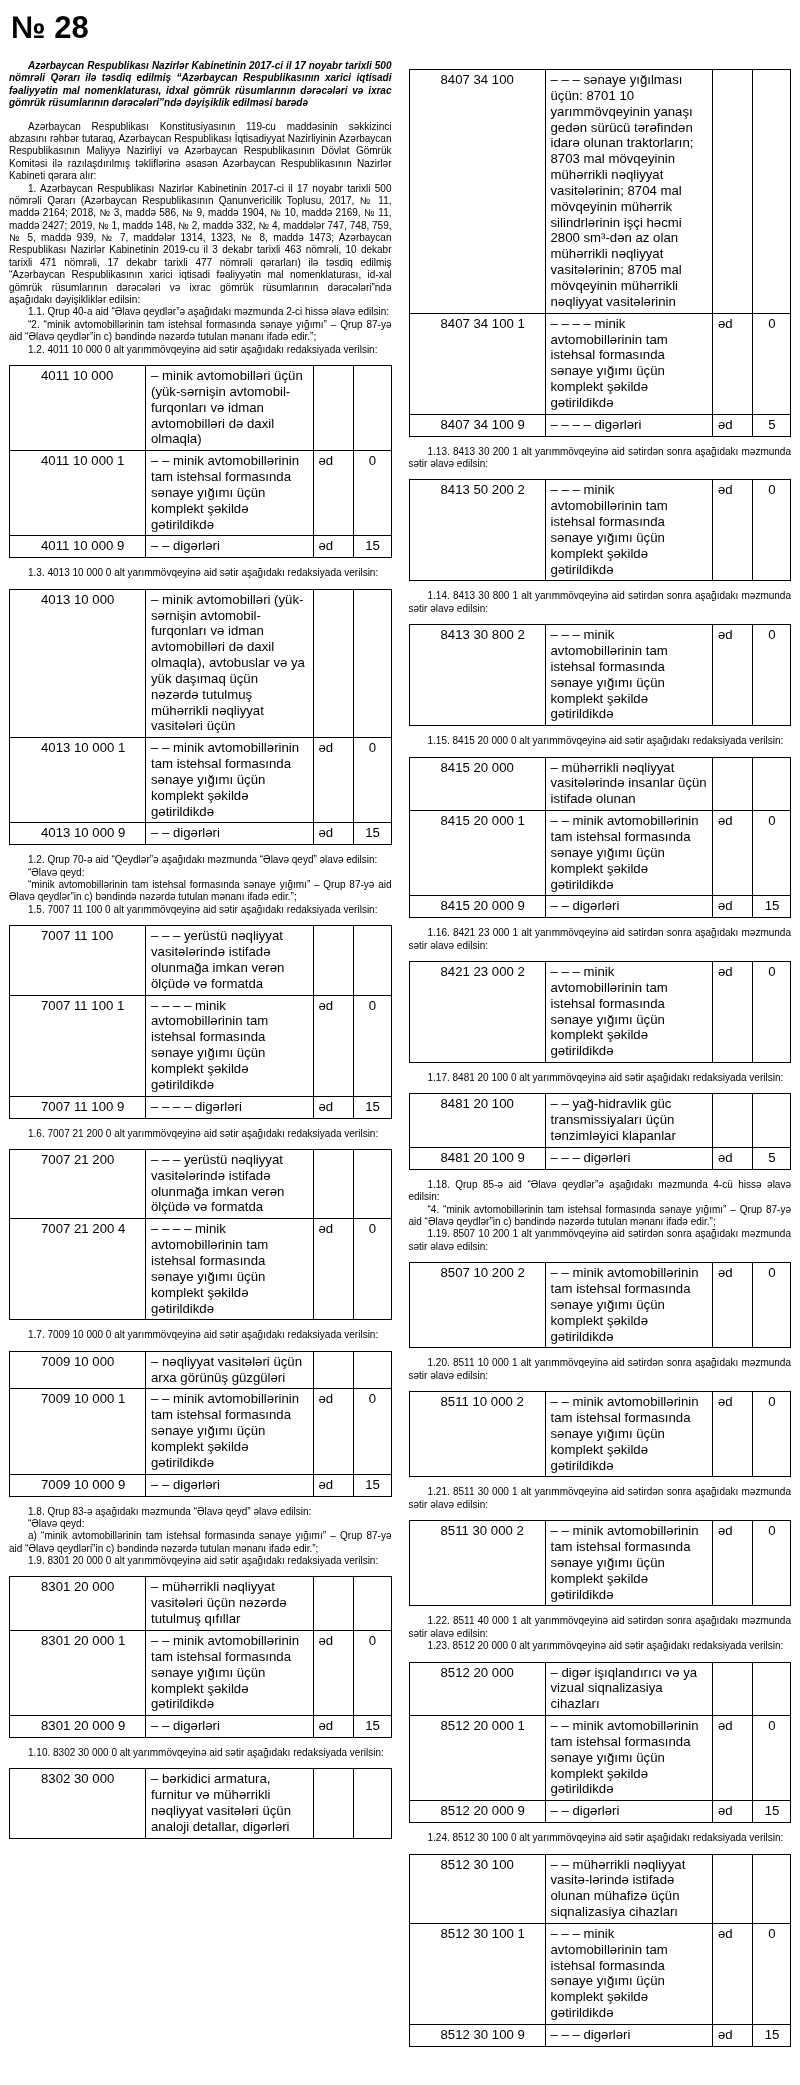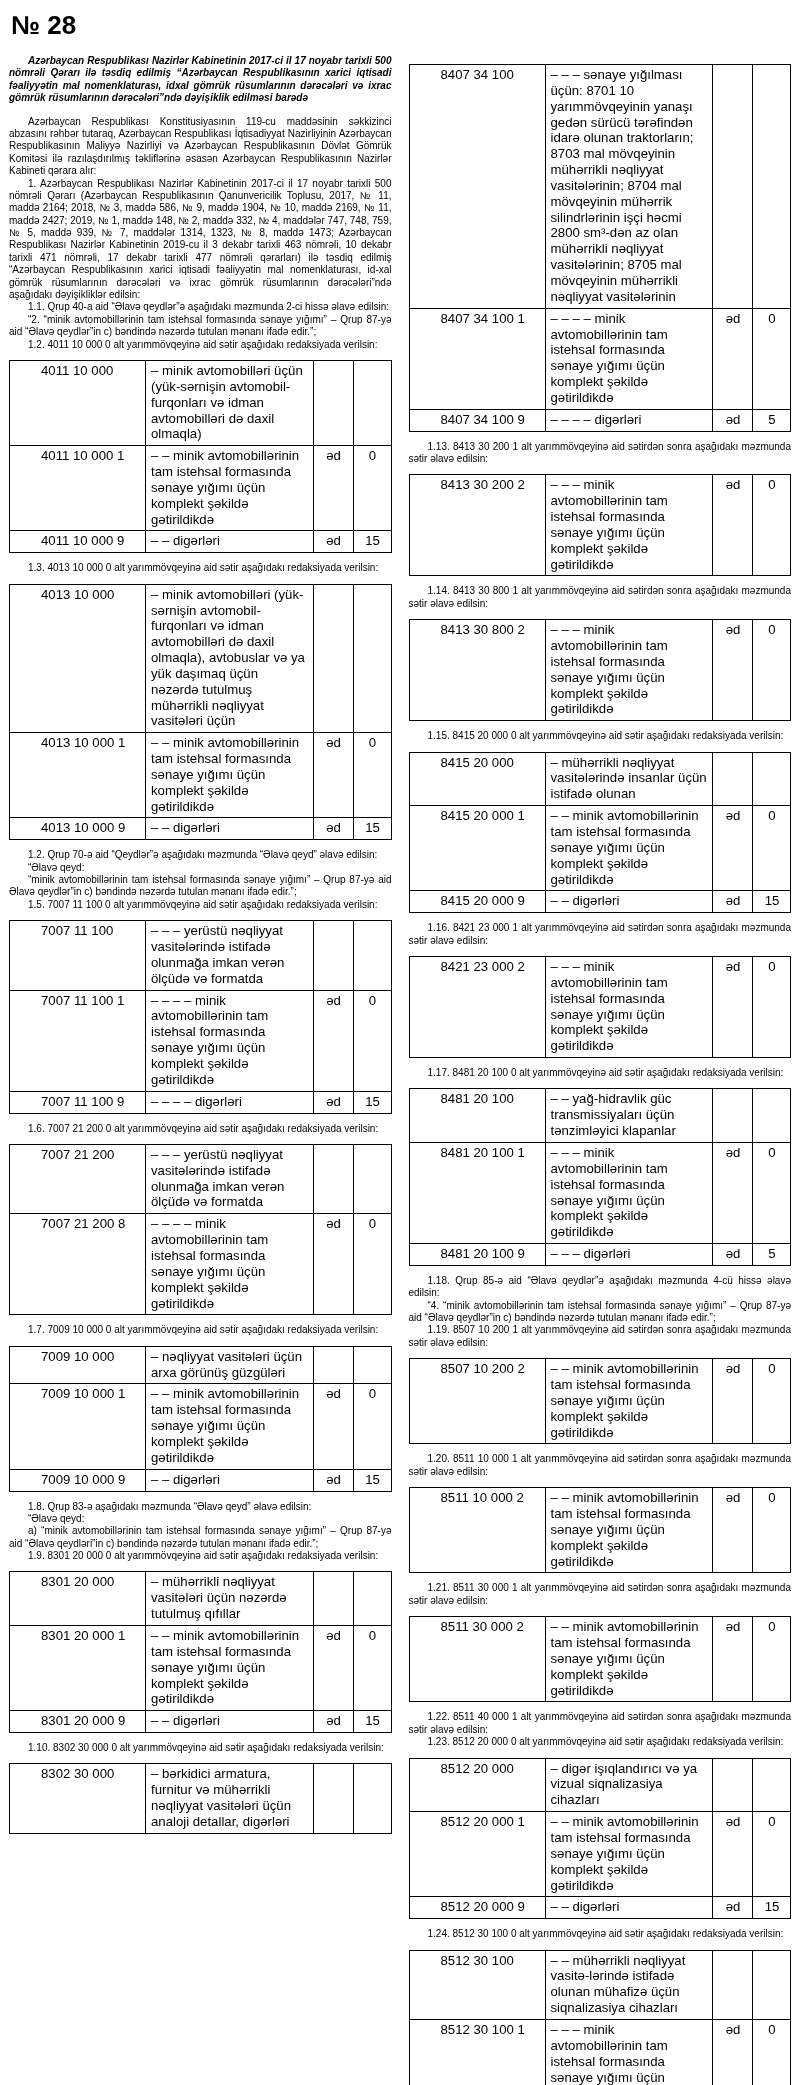--- a/index.html
+++ b/index.html
@@ -1,27 +1,27 @@
 <!DOCTYPE html>
 <html lang="az"><head>
 <meta charset="utf-8">
 <style>
   html,body{margin:0;padding:0;background:#ffffff;color:#000;}
   body{width:800px;font-family:"Liberation Sans","DejaVu Sans",sans-serif;}
   .page{position:relative;width:800px;min-height:2085px;box-sizing:border-box;padding:6px 9px 30px 9px;}
-  .doc-number{font-size:26px;font-weight:700;margin:4px 0 14px 2px;}
+  .doc-number{font-size:31px;font-weight:700;margin:4px 0 14px 2px;}
   .cols{display:flex;gap:17px;align-items:flex-start;}
   .col{width:383px;box-sizing:border-box;}
   .para{font-size:10px;line-height:1.24;text-align:justify;margin:0;text-indent:19px;}
   .para.title{font-weight:700;font-style:italic;margin-bottom:11px;}
   .para .b{font-weight:400;}
   table.tariff{border-collapse:collapse;width:100%;table-layout:fixed;margin:9px 0 9px 0;font-size:13.2px;line-height:1.2;}
   table.tariff td{border:1.5px solid #000;padding:2px 4px 3px 5px;vertical-align:top;overflow:hidden;}
   table.tariff td:nth-child(1){width:100px;padding-left:31px;}
-  table.tariff td:nth-child(3){width:30px;text-align:center;}
+  table.tariff td:nth-child(3){width:30px;}
   table.tariff td:nth-child(4){width:28px;text-align:center;}
 </style>
 </head>
 <body>
 
 <div class="page">
   <div class="doc-number">№ 28</div>
   <div class="cols">
     <div class="col">
         <p class="para title"><span>Azərbaycan Respublikası Nazirlər Kabinetinin 2017-ci il 17 noyabr tarixli 500 nömrəli Qərarı ilə təsdiq edilmiş “Azərbaycan Respublikasının xarici iqtisadi fəaliyyətin mal nomenklaturası, idxal gömrük rüsumlarının dərəcələri və ixrac gömrük rüsumlarının dərəcələri”ndə dəyişiklik edilməsi barədə</span></p>
@@ -104,21 +104,21 @@
         <p class="para"><span>1.6. 7007 21 200 0 alt yarımmövqeyinə aid sətir aşağıdakı redaksiyada verilsin:</span></p>
         <table class="tariff">
           <tbody>
             <tr>
               <td>7007 21 200</td>
               <td>– – – yerüstü nəqliyyat vasitələrində istifadə olunmağa imkan verən ölçüdə və formatda</td>
               <td></td>
               <td></td>
             </tr>
             <tr>
-              <td>7007 21 200 8</td>
+              <td>7007 21 200 4</td>
               <td>– – – – minik avtomobillərinin tam istehsal formasında sənaye yığımı üçün komplekt şəkildə gətirildikdə</td>
               <td>əd</td>
               <td>0</td>
             </tr>
           </tbody>
         </table>
         <p class="para"><span>1.7. 7009 10 000 0 alt yarımmövqeyinə aid sətir aşağıdakı redaksiyada verilsin:</span></p>
         <table class="tariff">
           <tbody>
             <tr>
@@ -199,21 +199,21 @@
               <td>– – – – digərləri</td>
               <td>əd</td>
               <td>5</td>
             </tr>
           </tbody>
         </table>
         <p class="para"><span>1.13. 8413 30 200 1 alt yarımmövqeyinə aid sətirdən sonra aşağıdakı məzmunda sətir əlavə edilsin:</span></p>
         <table class="tariff">
           <tbody>
             <tr>
-              <td>8413 30 200 2</td>
+              <td>8413 50 200 2</td>
               <td>– – – minik avtomobillərinin tam istehsal formasında sənaye yığımı üçün komplekt şəkildə gətirildikdə</td>
               <td>əd</td>
               <td>0</td>
             </tr>
           </tbody>
         </table>
         <p class="para"><span>1.14. 8413 30 800 1 alt yarımmövqeyinə aid sətirdən sonra aşağıdakı məzmunda sətir əlavə edilsin:</span></p>
         <table class="tariff">
           <tbody>
             <tr>
@@ -259,26 +259,20 @@
           </tbody>
         </table>
         <p class="para"><span>1.17. 8481 20 100 0 alt yarımmövqeyinə aid sətir aşağıdakı redaksiyada verilsin:</span></p>
         <table class="tariff">
           <tbody>
             <tr>
               <td>8481 20 100</td>
               <td>– – yağ-hidravlik güc transmissiyaları üçün tənzimləyici klapanlar</td>
               <td></td>
               <td></td>
-            </tr>
-            <tr>
-              <td>8481 20 100 1</td>
-              <td>– – – minik avtomobillərinin tam istehsal formasında sənaye yığımı üçün komplekt şəkildə gətirildikdə</td>
-              <td>əd</td>
-              <td>0</td>
             </tr>
             <tr>
               <td>8481 20 100 9</td>
               <td>– – – digərləri</td>
               <td>əd</td>
               <td>5</td>
             </tr>
           </tbody>
         </table>
         <p class="para"><span>1.18. Qrup 85-ə aid “Əlavə qeydlər”ə aşağıdakı məzmunda 4-cü hissə əlavə edilsin:</span></p>

